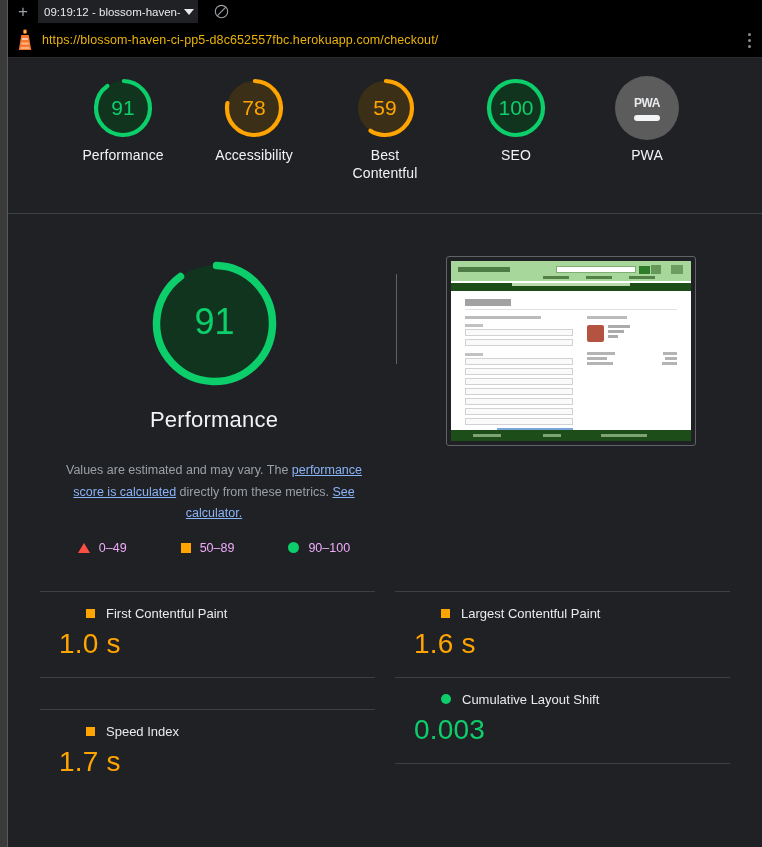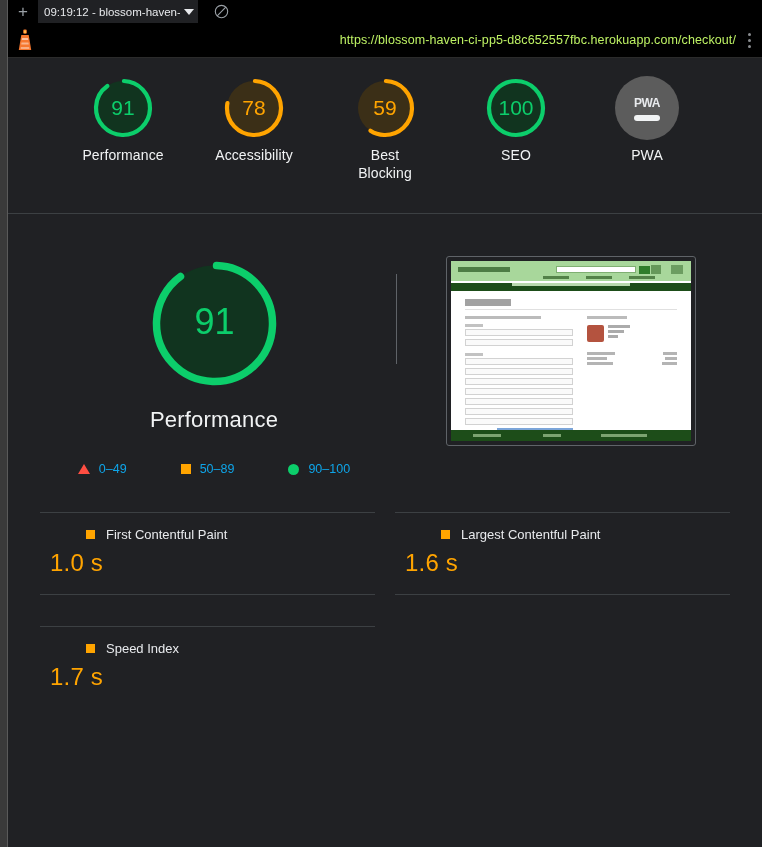--- a/index.html
+++ b/index.html
@@ -44,22 +44,22 @@
   }
 
   
   .urlbar {
     position: absolute; left: 8px; top: 23px; width: 754px; height: 35px;
     background: #000000; display: flex; align-items: center;
     border-bottom: 1px solid #2b2b2b;
   }
   .lh-logo { width: 34px; height: 35px; display: flex; align-items: center; justify-content: center; }
   .url-text {
-    color: #bef264; font-size: 12.5px; letter-spacing: .1px;
-    flex: 1; white-space: nowrap; overflow: hidden; text-align: right;
+    color: #eab308; font-size: 12.5px; letter-spacing: .1px;
+    flex: 1; white-space: nowrap; overflow: hidden;
   }
   .kebab {
     width: 26px; height: 35px; display: flex; flex-direction: column;
     align-items: center; justify-content: center; gap: 3px;
   }
   .kebab i { width: 3px; height: 3px; border-radius: 50%; background: #8a8d91; display: block; }
 
   
   .report { position: absolute; left: 8px; top: 58px; width: 754px; height: 789px; background: #202124; }
 
@@ -91,21 +91,21 @@
     position: absolute; left: 388px; top: 60px; width: 1px; height: 90px; background: #5f6368;
   }
 
   .cat-desc {
     margin-top: 14px; width: 330px; text-align: center;
     font-size: 12.5px; line-height: 1.72; color: #9aa0a6;
   }
   .cat-desc a { color: #8ab4f8; text-decoration: underline; }
 
   .legend { margin-top: 16px; display: flex; justify-content: center; gap: 54px; width: 330px; }
-  .legend-item { display: flex; align-items: center; gap: 9px; font-size: 12.5px; color: #0ea5e9; }
+  .legend-item { display: flex; align-items: center; gap: 9px; font-size: 12.5px; color: #f0abfc; }
   .lg-fail { width: 0; height: 0; border-left: 6px solid transparent; border-right: 6px solid transparent; border-bottom: 10px solid #ff4e42; }
   .lg-avg  { width: 10px; height: 10px; background: #ffa400; }
   .lg-pass { width: 11px; height: 11px; border-radius: 50%; background: #0cce6b; }
 
   
   .thumb-holder {
     margin-left: 58px; width: 250px; height: 190px;
     background: #202124; display: flex; align-items: center; justify-content: center;
   }
   .thumb {
@@ -145,21 +145,21 @@
   
   .metrics { padding: 0 32px; margin-top: 36px; }
   .metrics-head { display: flex; align-items: center; justify-content: space-between; padding-bottom: 13px; }
   .metrics-title { font-size: 12px; letter-spacing: 1.1px; color: #9aa0a6; }
   .expand-view { font-size: 13px; color: #9aa0a6; }
   .metrics-grid { display: grid; grid-template-columns: 1fr 1fr; column-gap: 20px; }
   .m-col { display: flex; flex-direction: column; }
   .m-item { border-top: 1px solid #3c4043; padding: 14px 0 17px 10px; }
   .m-head { display: flex; align-items: center; gap: 11px; padding-left: 36px; }
   .m-name { font-size: 13px; color: #e8eaed; }
-  .m-value { margin-top: 7px; margin-left: 0; font-size: 24px; letter-spacing: .2px; }
+  .m-value { margin-top: 7px; margin-left: 9px; font-size: 28px; letter-spacing: .2px; }
   .sq { width: 9px; height: 9px; flex: 0 0 auto; }
   .sq.avg { background: #ffa400; }
   .sq.pass { width: 10px; height: 10px; border-radius: 50%; background: #0cce6b; }
   .v-avg { color: #ffa400; }
   .v-pass { color: #0cce6b; }
   .m-sep { border-top: 1px solid #3c4043; }
 </style>
 </head>
 <body>
 
@@ -223,21 +223,21 @@
       </div>
 
       <div class="gauge-wrap">
         <svg class="gauge-svg" width="64" height="64" viewBox="0 0 64 64">
           <circle cx="32" cy="32" r="27" fill="#3b2f17"></circle>
           <circle cx="32" cy="32" r="27" fill="none" stroke="#ffa400" stroke-width="4.2" stroke-linecap="round" stroke-dasharray="98.9 169.6" transform="rotate(-88 32 32)"></circle>
           <text x="32" y="39" text-anchor="middle" font-family="Liberation Sans, sans-serif" font-size="21" fill="#ffa400">59</text>
         </svg>
         <div class="gauge-label">
           <span>Best</span><br>
-          <span>Blocking</span>
+          <span>Contentful</span>
         </div>
       </div>
 
       <div class="gauge-wrap">
         <svg class="gauge-svg" width="64" height="64" viewBox="0 0 64 64">
           <circle cx="32" cy="32" r="27" fill="#11341f"></circle>
           <circle cx="32" cy="32" r="27" fill="none" stroke="#0cce6b" stroke-width="4.2" stroke-linecap="round" stroke-dasharray="169.6 0" transform="rotate(-90 32 32)"></circle>
           <text x="32" y="39" text-anchor="middle" font-family="Liberation Sans, sans-serif" font-size="21" fill="#0cce6b">100</text>
         </svg>
         <div class="gauge-label">SEO</div>
@@ -339,20 +339,23 @@
               </div>
             </div>
           </div>
         </div>
 
       </div>
 
       <div class="vdivider"></div>
 
       <div class="cat-left" style="width:348px; align-items:center;">
+        <div class="cat-desc">
+          <span>Values are estimated and may vary. The </span><a href="#">performance score is calculated</a><span> directly from these metrics. </span><a href="#">See calculator.</a>
+        </div>
 
         <div class="legend">
           <div class="legend-item">
             <span class="lg-fail"></span>
             <span>0–49</span>
           </div>
           <div class="legend-item">
             <span class="lg-avg"></span>
             <span>50–89</span>
           </div>
@@ -389,20 +392,27 @@
         </div>
 
         <div class="m-col">
           <div class="m-item">
             <div class="m-head">
               <span class="sq avg"></span>
               <span class="m-name">Largest Contentful Paint</span>
             </div>
             <div class="m-value v-avg">1.6 s</div>
           </div>
+          <div class="m-item">
+            <div class="m-head">
+              <span class="sq pass"></span>
+              <span class="m-name">Cumulative Layout Shift</span>
+            </div>
+            <div class="m-value v-pass">0.003</div>
+          </div>
           <div class="m-sep"></div>
         </div>
 
       </div>
     </div>
 
   </div>
 </div>
 
 </body></html>

